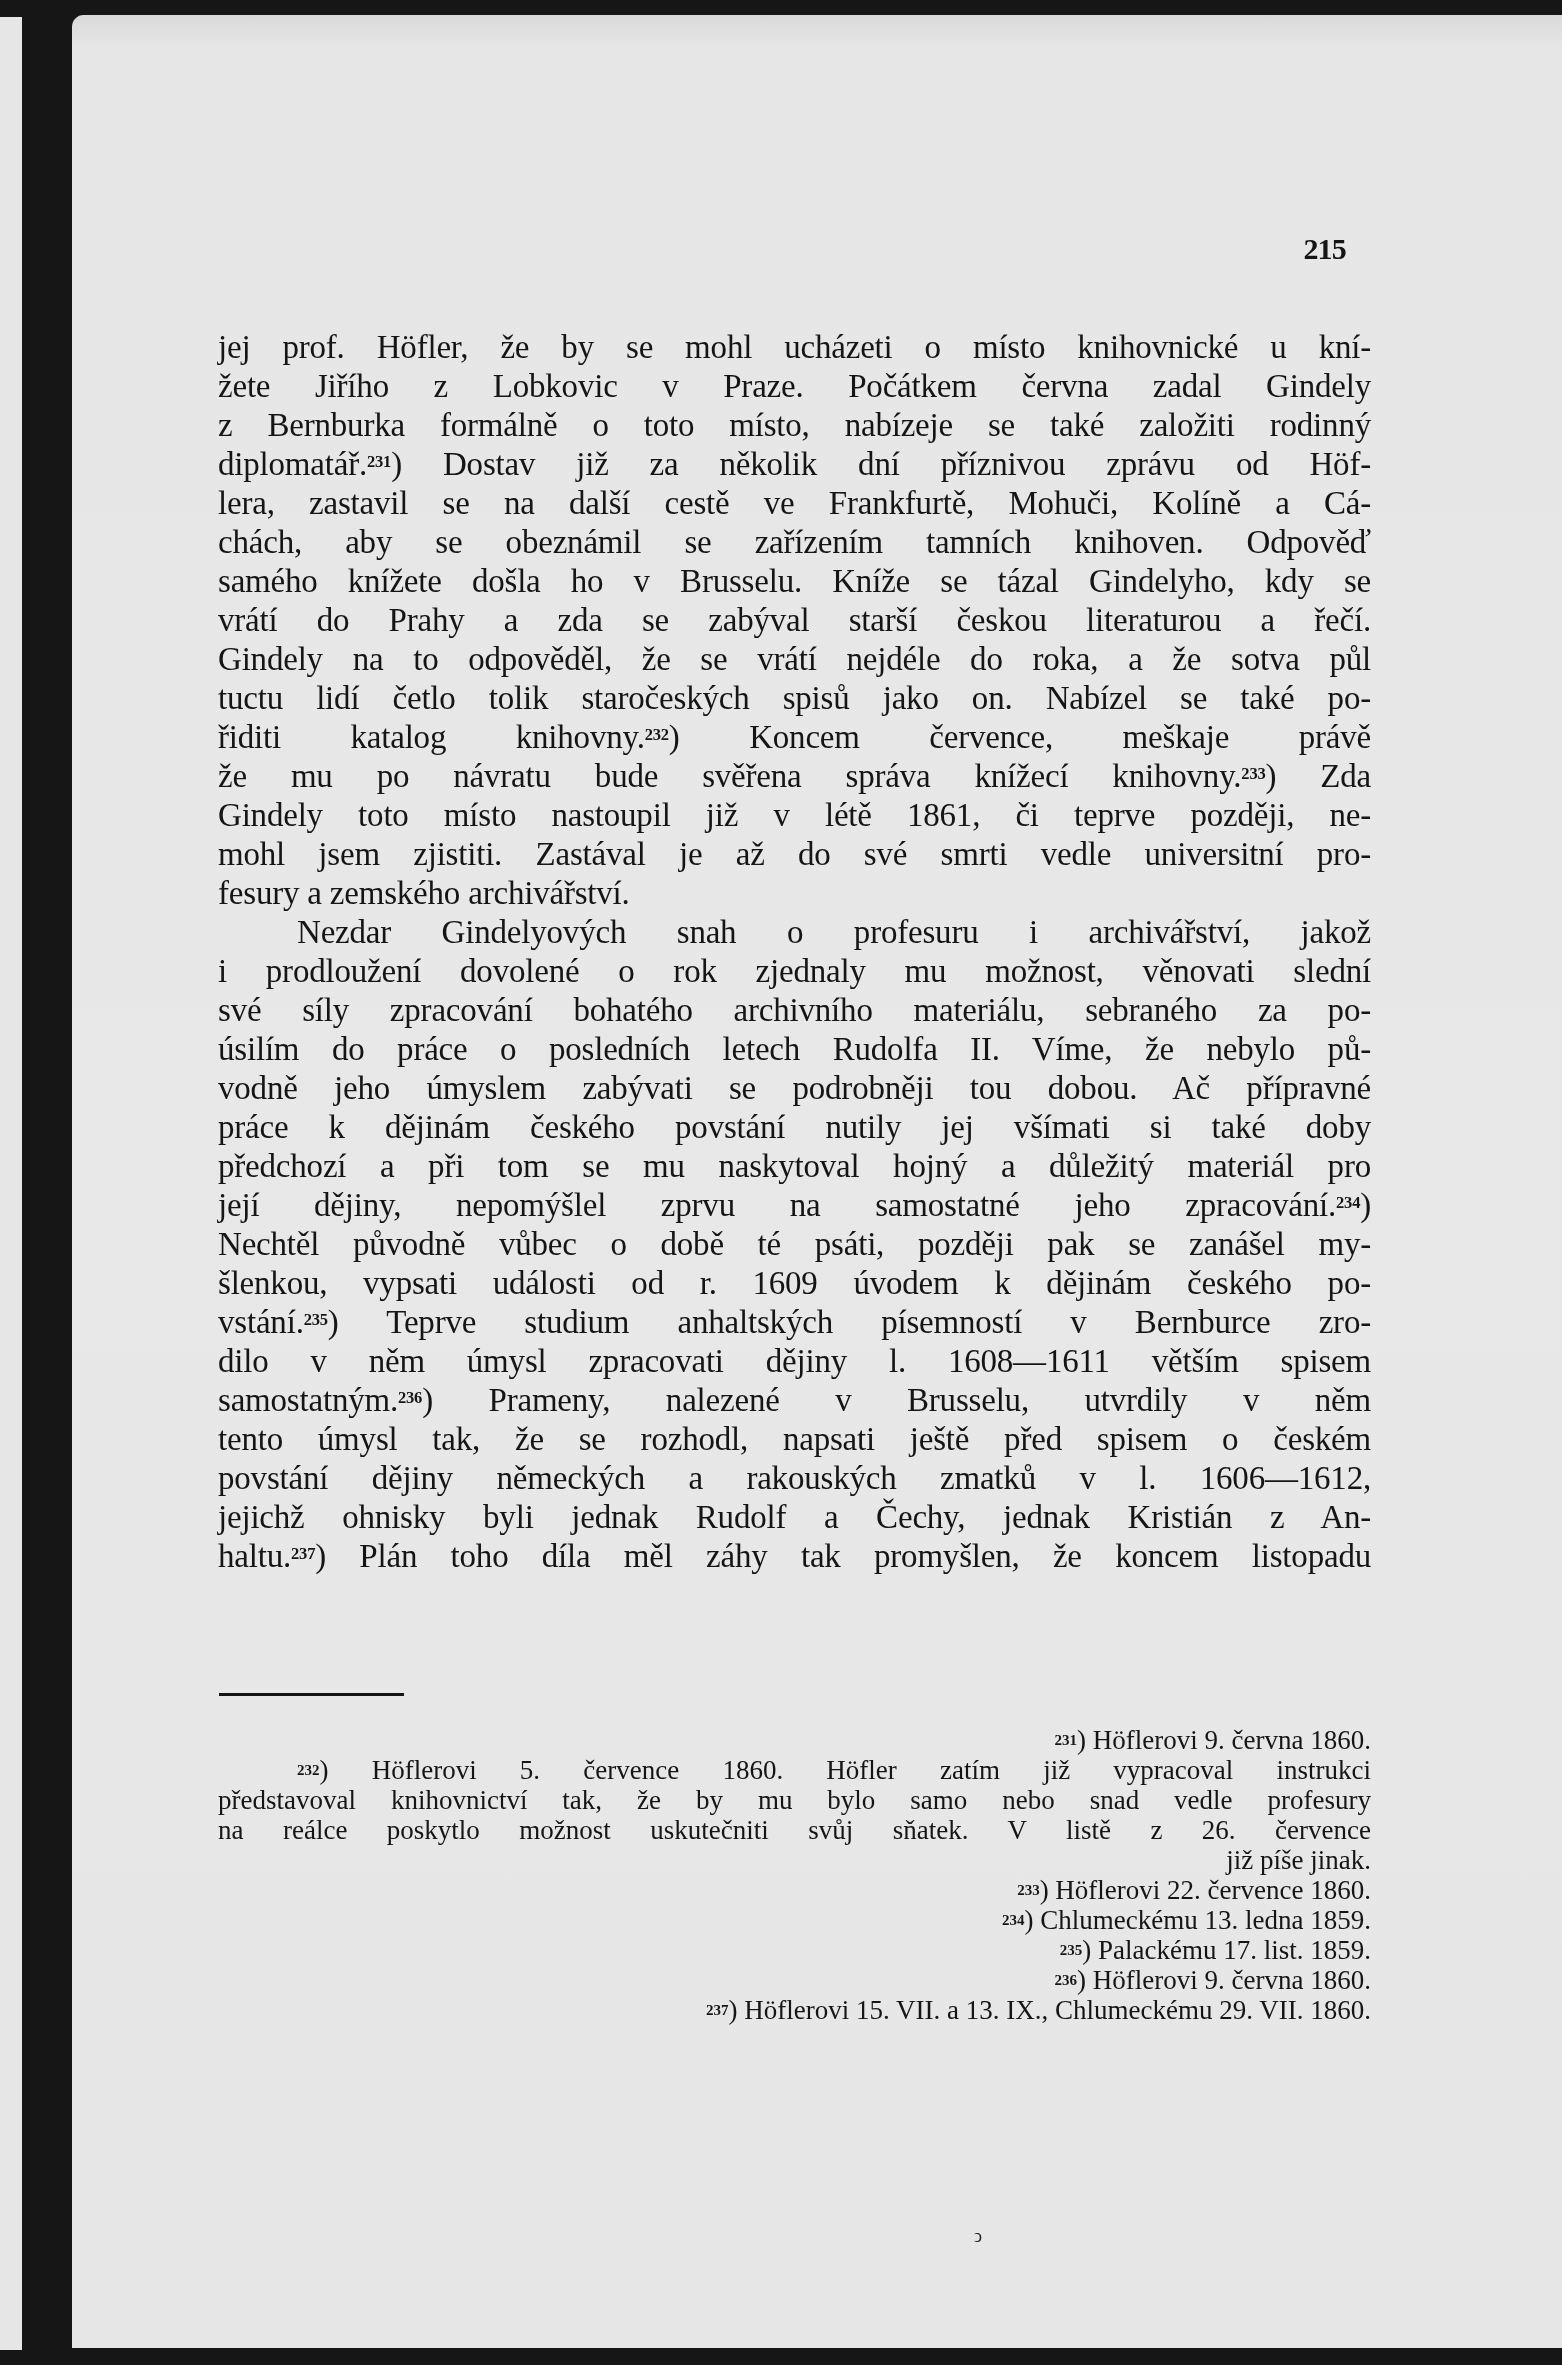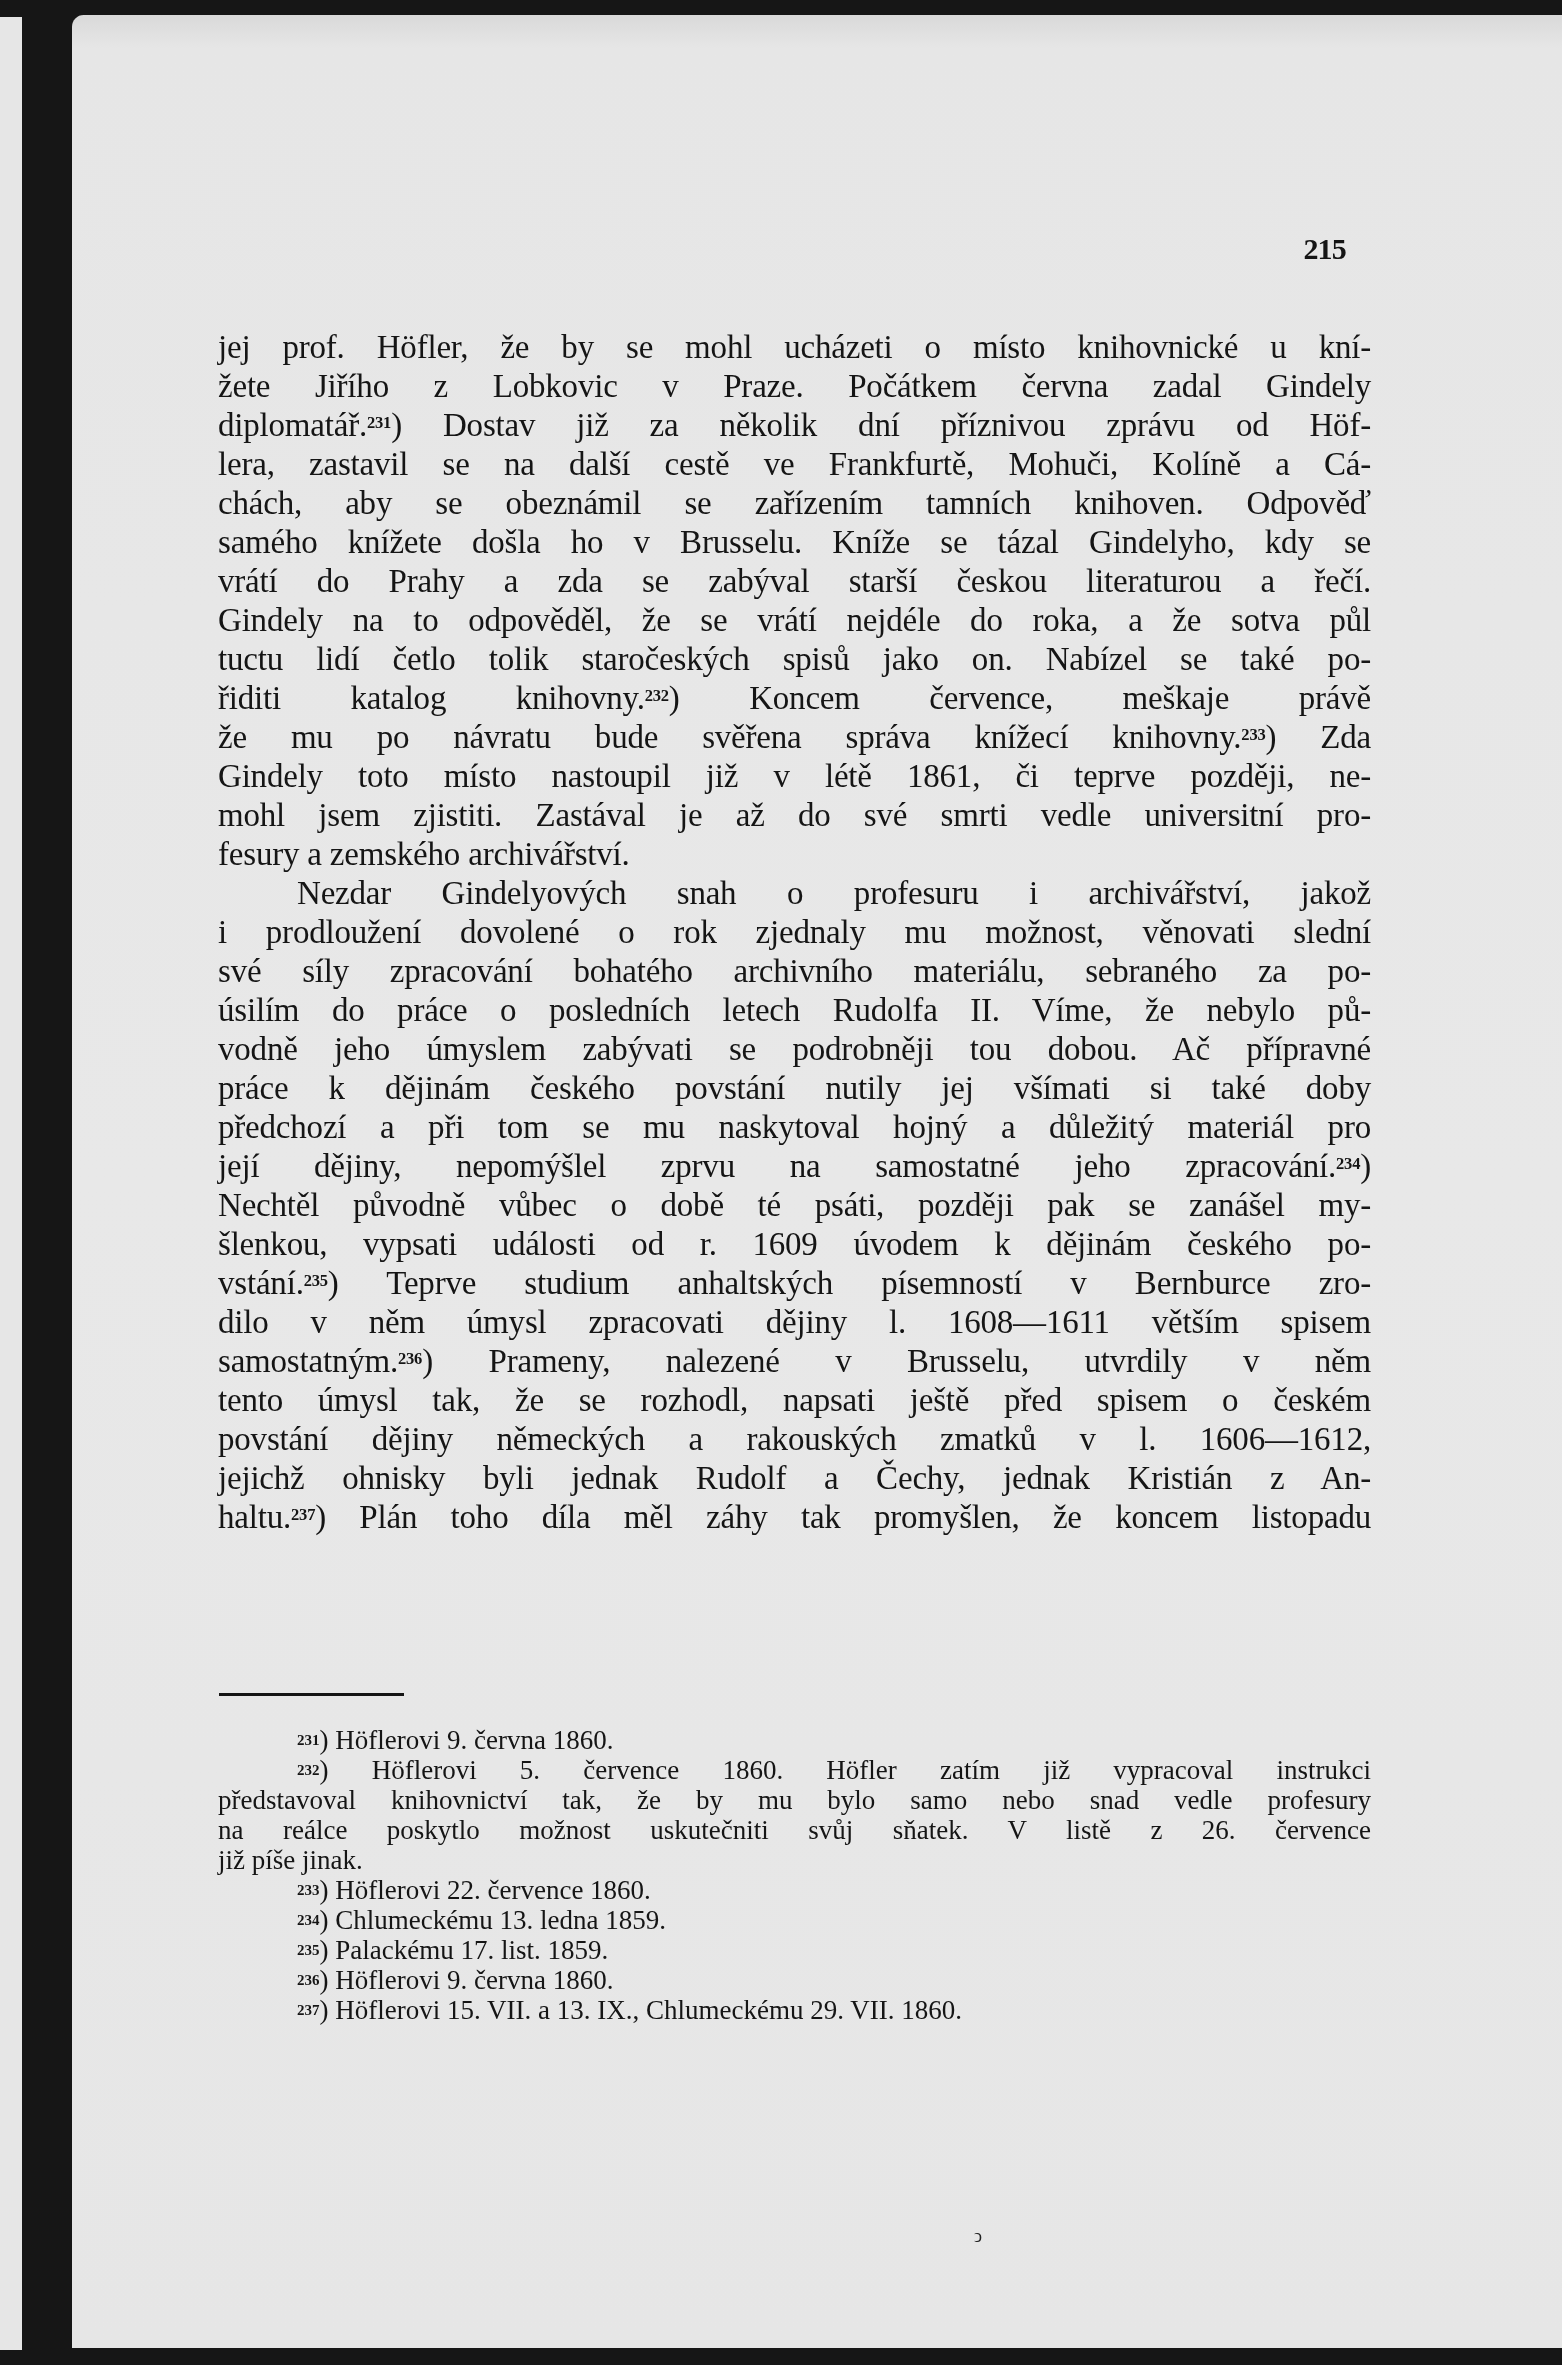--- a/index.html
+++ b/index.html
@@ -89,20 +89,21 @@
       left: 146px;
       top: 1710px;
       width: 1153px;
       font-size: 27px;
       line-height: 30px;
     }
     .fn-line {
       display: block;
       white-space: nowrap;
       height: 30px;
+      text-align: right;
     }
     .fn-line.indent {
       padding-left: 79px;
     }
     .fn-line.justify {
       text-align: justify;
       text-align-last: justify;
     }
     .fn-mark {
       font-size: 15px;
@@ -122,20 +123,21 @@
 
 <div class="scan-frame"></div>
 <div class="left-strip"></div>
 
 <div class="page">
   <div class="page-number">215</div>
 
   <div class="body-text" id="body-text">
       <span class="line">jej prof. Höfler, že by se mohl ucházeti o místo knihovnické u kní-</span>
       <span class="line">žete Jiřího z Lobkovic v Praze.  Počátkem června zadal Gindely</span>
+      <span class="line">z Bernburka formálně o toto místo, nabízeje se také založiti rodinný</span>
       <span class="line"><span>diplomatář.</span><sup class="fnref">231</sup><span>) Dostav již za několik dní příznivou zprávu od Höf-</span></span>
       <span class="line">lera, zastavil se na další cestě ve Frankfurtě, Mohuči, Kolíně a Cá-</span>
       <span class="line">chách, aby se obeznámil se zařízením tamních knihoven. Odpověď</span>
       <span class="line">samého knížete došla ho v Brusselu. Kníže se tázal Gindelyho, kdy se</span>
       <span class="line">vrátí do Prahy a zda se zabýval starší českou literaturou a řečí.</span>
       <span class="line">Gindely na to odpověděl, že se vrátí nejdéle do roka, a že sotva půl</span>
       <span class="line">tuctu lidí četlo tolik staročeských spisů jako on. Nabízel se také po-</span>
       <span class="line"><span>řiditi katalog knihovny.</span><sup class="fnref">232</sup><span>)  Koncem července, meškaje právě</span></span>
       <span class="line"><span>že mu po návratu bude svěřena správa knížecí knihovny.</span><sup class="fnref">233</sup><span>) Zda</span></span>
       <span class="line">Gindely toto místo nastoupil již v létě 1861, či teprve později, ne-</span>

